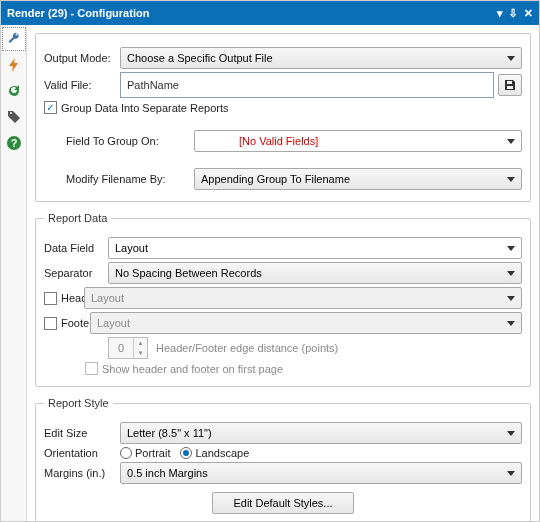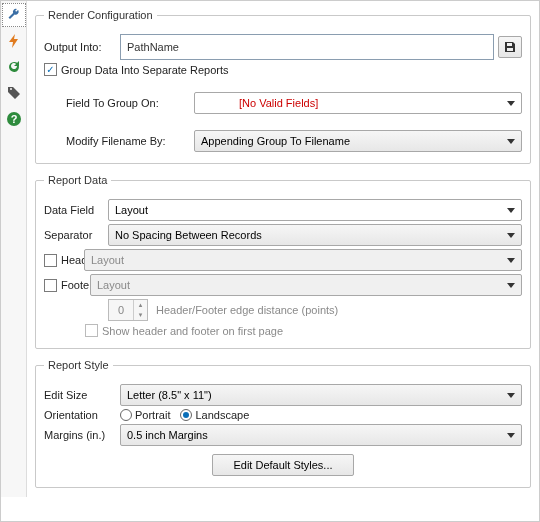--- a/index.html
+++ b/index.html
@@ -37,20 +37,27 @@
   .spin-btns div { height: 10px; border-left: 1px solid #ccc; display:flex; align-items:center; justify-content:center; font-size:7px; color:#888; cursor:pointer;}
   .radio { width: 12px; height: 12px; border: 1px solid #666; border-radius: 50%; display: inline-flex; align-items: center; justify-content: center; margin-right: 3px; cursor: pointer; background:#fff;}
   .radio .dot { width: 6px; height: 6px; background: #0b6fb8; border-radius: 50%; }
   .btn { height: 22px; background: linear-gradient(#f6f6f6,#e7e7e7); border: 1px solid #a8a8a8; border-radius: 2px; padding: 0 20px; display: inline-flex; align-items: center; cursor: pointer; justify-content: center; }
   .center-row { justify-content: center; }
 </style>
 </head>
 <body>
 
 <div class="window">
+  <div class="titlebar">
+    <span>Render (29) - Configuration</span>
+    <span class="spacer"></span>
+    <span class="tb-icon">▾</span>
+    <span class="tb-icon">⇩</span>
+    <span class="tb-icon">✕</span>
+  </div>
   <div class="body">
     <div class="sidebar">
       <div class="side-cell side-active">
         <svg width="16" height="16" viewBox="0 0 16 16">
             <path d="M12.5 3.5a3 3 0 0 1-3.9 3.9L4 12l-1.5-1.5 4.6-4.6A3 3 0 0 1 11 2l-1.8 1.8 1 1L12 3z" fill="#3b6ea5"></path>
           </svg>
       </div>
       <div class="side-cell">
         <svg width="16" height="16" viewBox="0 0 16 16">
             <path d="M9 1L3 9h4l-1 6 6-9H8l1-5z" fill="#e07b1f"></path>
@@ -69,23 +76,28 @@
       <div class="side-cell">
         <svg width="16" height="16" viewBox="0 0 16 16">
             <circle cx="8" cy="8" r="7" fill="#2e8b3d"></circle>
             <text x="8" y="12" text-anchor="middle" font-size="11" fill="#fff" font-weight="bold">?</text>
           </svg>
       </div>
     </div>
     <div class="content">
 
       <fieldset>
-        <legend>Render Configuration</legend>
         <div class="row">
-          <span class="lbl lbl-70">Output Into:</span>
+          <span class="lbl lbl-70">Output Mode:</span>
+          <div class="combo">
+              <span>Choose a Specific Output File</span>
+            </div>
+        </div>
+        <div class="row">
+          <span class="lbl lbl-70">Valid File:</span>
           <div class="textbox">
               <span>PathName</span>
             </div>
           <div class="iconbtn">
             <svg width="14" height="14" viewBox="0 0 14 14">
                 <path d="M2 2h8l2 2v8H2V2zm2 1v3h5V3H4zm0 5v3h6V8H4z" fill="#333"></path>
               </svg>
           </div>
         </div>
         <div class="row">

